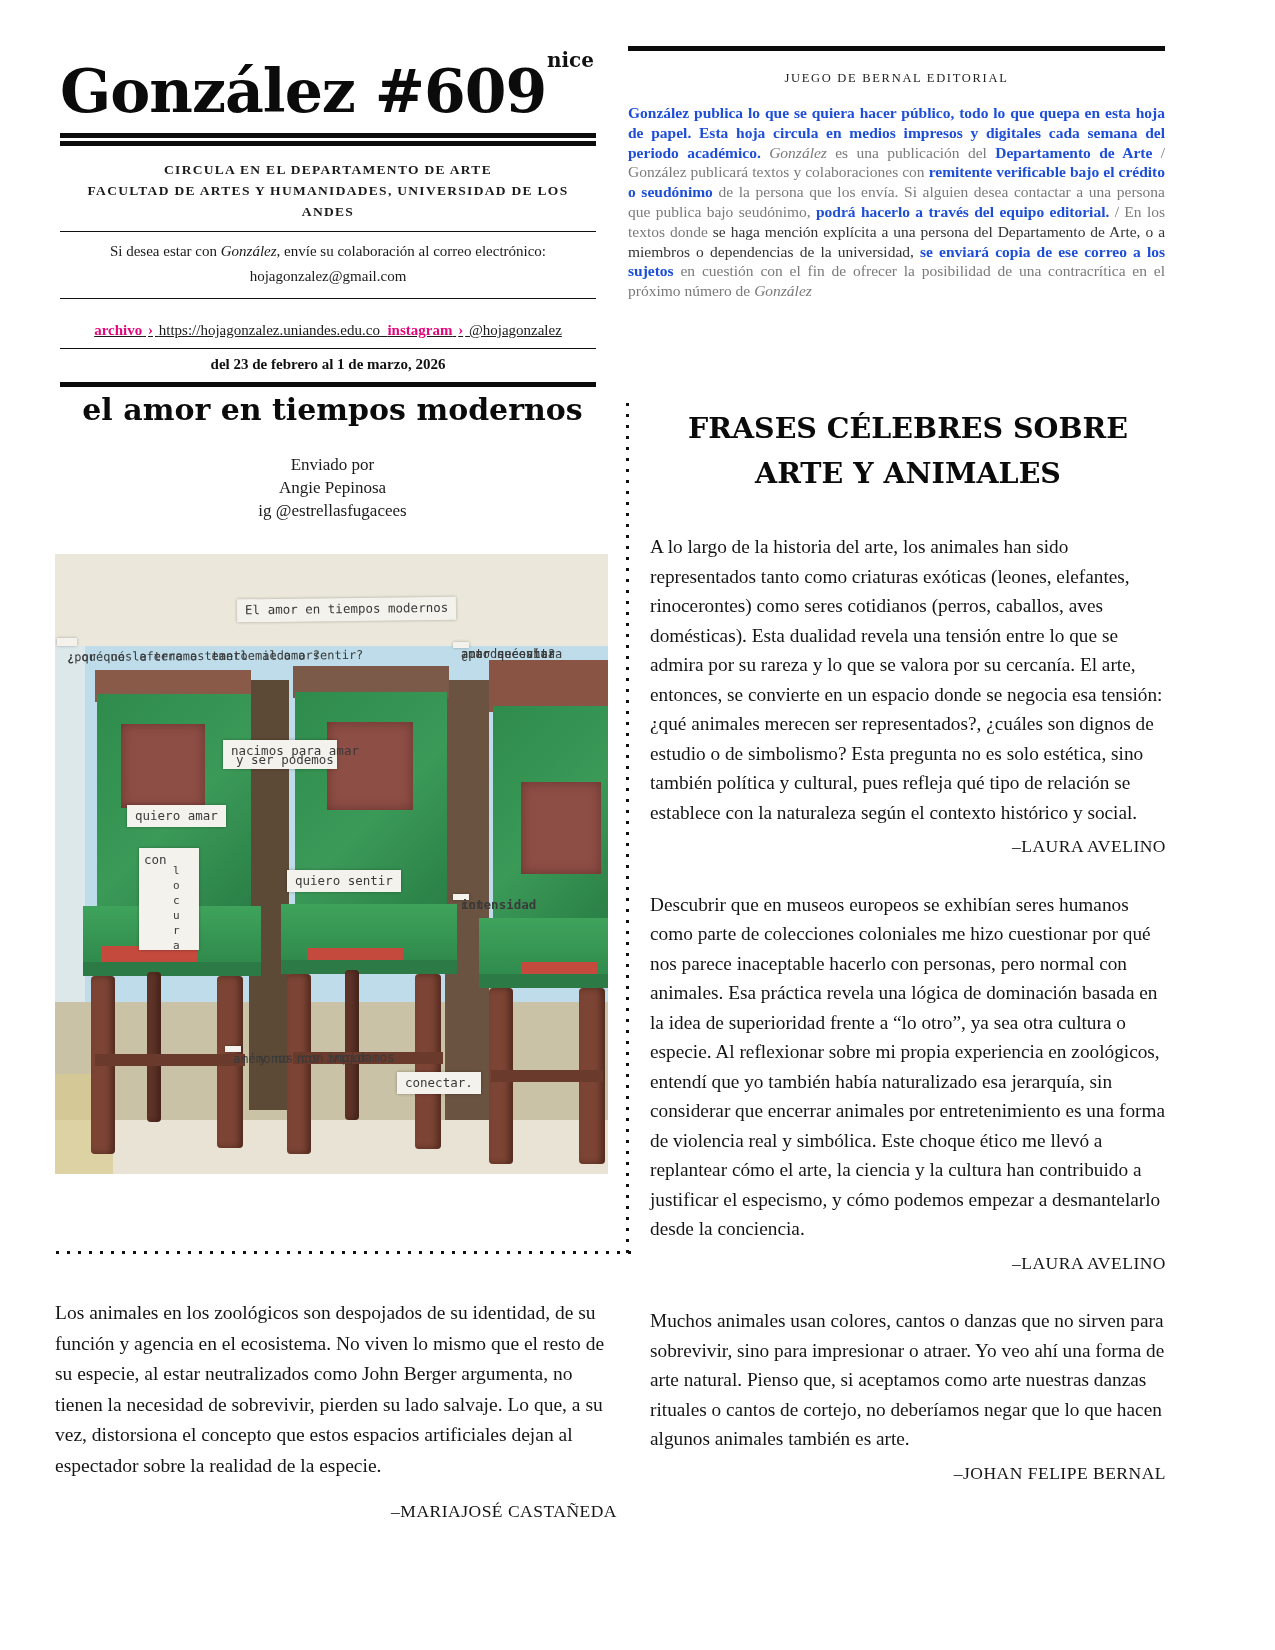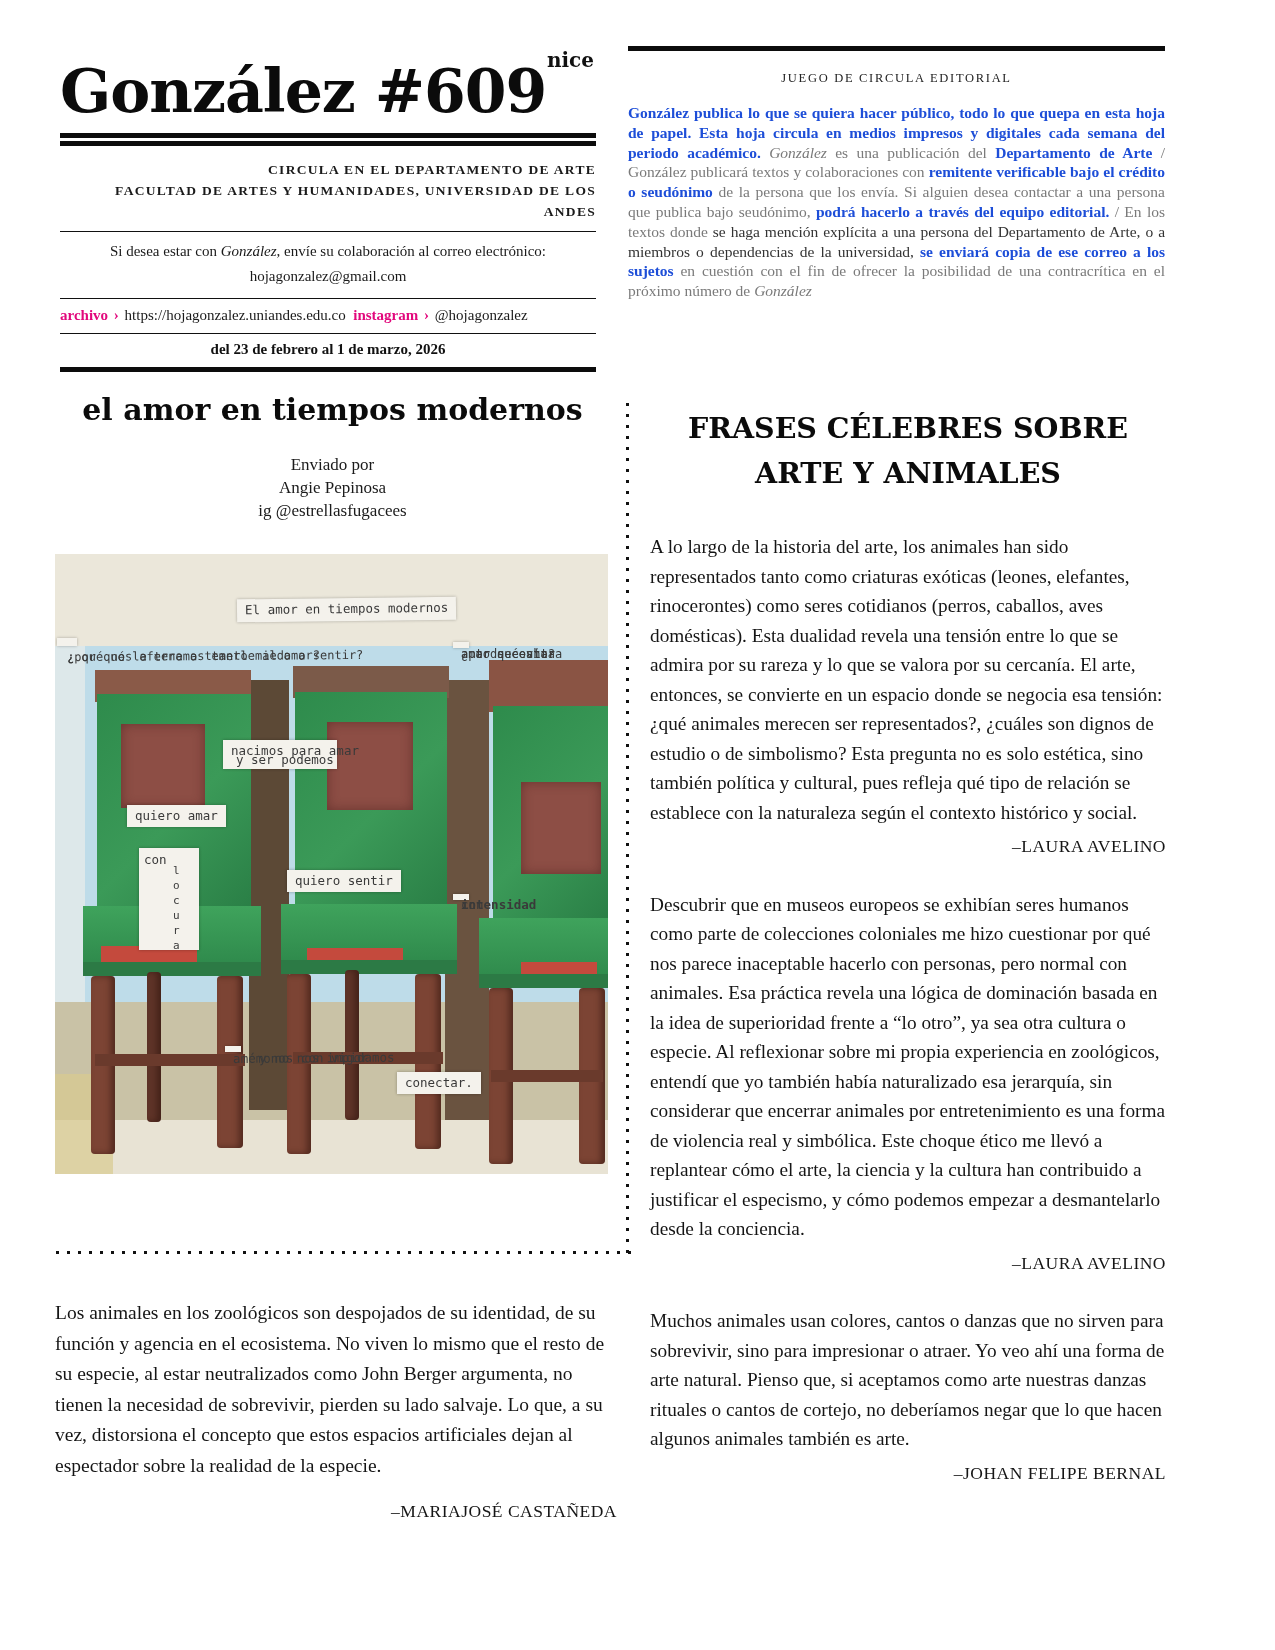--- a/index.html
+++ b/index.html
@@ -6,25 +6,25 @@
   .page{position:relative;width:1275px;height:1650px;background:#fff;overflow:hidden;
         font-family:"Liberation Serif",serif;color:#111;}
 
   
   .mast-left{position:absolute;left:60px;top:36px;width:536px;}
   .nice{position:absolute;top:12px;right:2px;font-family:"DejaVu Serif",serif;
         font-weight:bold;font-size:20px;}
   .gz-title{margin-top:24px;font-family:"DejaVu Serif",serif;font-weight:bold;
         font-size:60px;line-height:1.05;letter-spacing:-1px;color:#0b0b0b;white-space:nowrap;}
   .double-rule{margin-top:10px;height:3px;border-top:5px solid #0c0c0c;border-bottom:5px solid #0c0c0c;}
-  .circ{margin-top:13px;text-align:right;font-weight:bold;font-size:13.5px;
+  .circ{margin-top:13px;text-align:center;font-weight:bold;font-size:13.5px;
         letter-spacing:1.3px;line-height:21px;color:#1a1a1a;}
   .thin-rule{margin-top:9px;border-top:1.5px solid #111;}
   .submit{margin-top:7px;text-align:center;font-size:15px;line-height:25px;color:#1a1a1a;}
-  .links{font-size:15px;margin:8px 0 7px;color:#1a1a1a;}
+  .links{text-align:center;font-size:15px;margin:23px 0 7px;color:#1a1a1a;text-decoration:underline;}
   .pinkb{font-weight:bold;}
   .pink-arrow{font-weight:bold;padding:0 2px;}
   .links a{color:#1a1a1a;text-decoration:none;}
   .date{text-align:center;font-weight:bold;font-size:15px;margin:7px 0 9px;}
   .thick-rule{border-top:5px solid #0c0c0c;}
 
   
   .mast-right{position:absolute;left:628px;top:46px;width:537px;}
   .mr-rule{border-top:5px solid #0c0c0c;}
   .ed-title{margin-top:20px;text-align:center;font-size:12.5px;letter-spacing:1.7px;color:#222;}
@@ -122,21 +122,21 @@
       <span class="pink-arrow accent" style="color: rgb(226, 7, 124);">›</span>
       <a href="#">@hojagonzalez</a>
     </div>
     <div class="thin-rule"></div>
     <div class="date">del 23 de febrero al 1 de marzo, 2026</div>
     <div class="thick-rule"></div>
   </div>
 
   <div class="mast-right">
     <div class="mr-rule"></div>
-    <div class="ed-title">JUEGO DE CIRCULA EDITORIAL</div>
+    <div class="ed-title">JUEGO DE BERNAL EDITORIAL</div>
     <div class="ed-body"><span class="seg-bold">González publica lo que se quiera hacer público, todo lo que quepa en esta hoja de papel. Esta hoja circula en medios impresos y digitales cada semana del periodo académico. </span><span class="seg-italic">González</span><span class="seg-gray"> es una publicación del </span><span class="seg-bold">Departamento de Arte</span><span class="seg-gray"> / González publicará textos y colaboraciones con </span><span class="seg-bold">remitente verificable bajo el crédito o seudónimo</span><span class="seg-gray"> de la persona que los envía. Si alguien desea contactar a una persona que publica bajo seudónimo, </span><span class="seg-bold">podrá hacerlo a través del equipo editorial.</span><span class="seg-gray"> / En los textos donde </span><span class="seg-dark">se haga mención explícita a una persona del Departamento de Arte, o a miembros o dependencias de la universidad, </span><span class="seg-bold">se enviará copia de ese correo a los sujetos</span><span class="seg-gray"> en cuestión con el fin de ofrecer la posibilidad de una contracrítica en el próximo número de </span><span class="seg-italic">González</span></div>
   </div>
 
   <div class="vdots"></div>
   <div class="hdots"></div>
 
   <div class="col-left">
     <div class="la-title">el amor en tiempos modernos</div>
     <div class="byline">
       <div>Enviado por</div>

